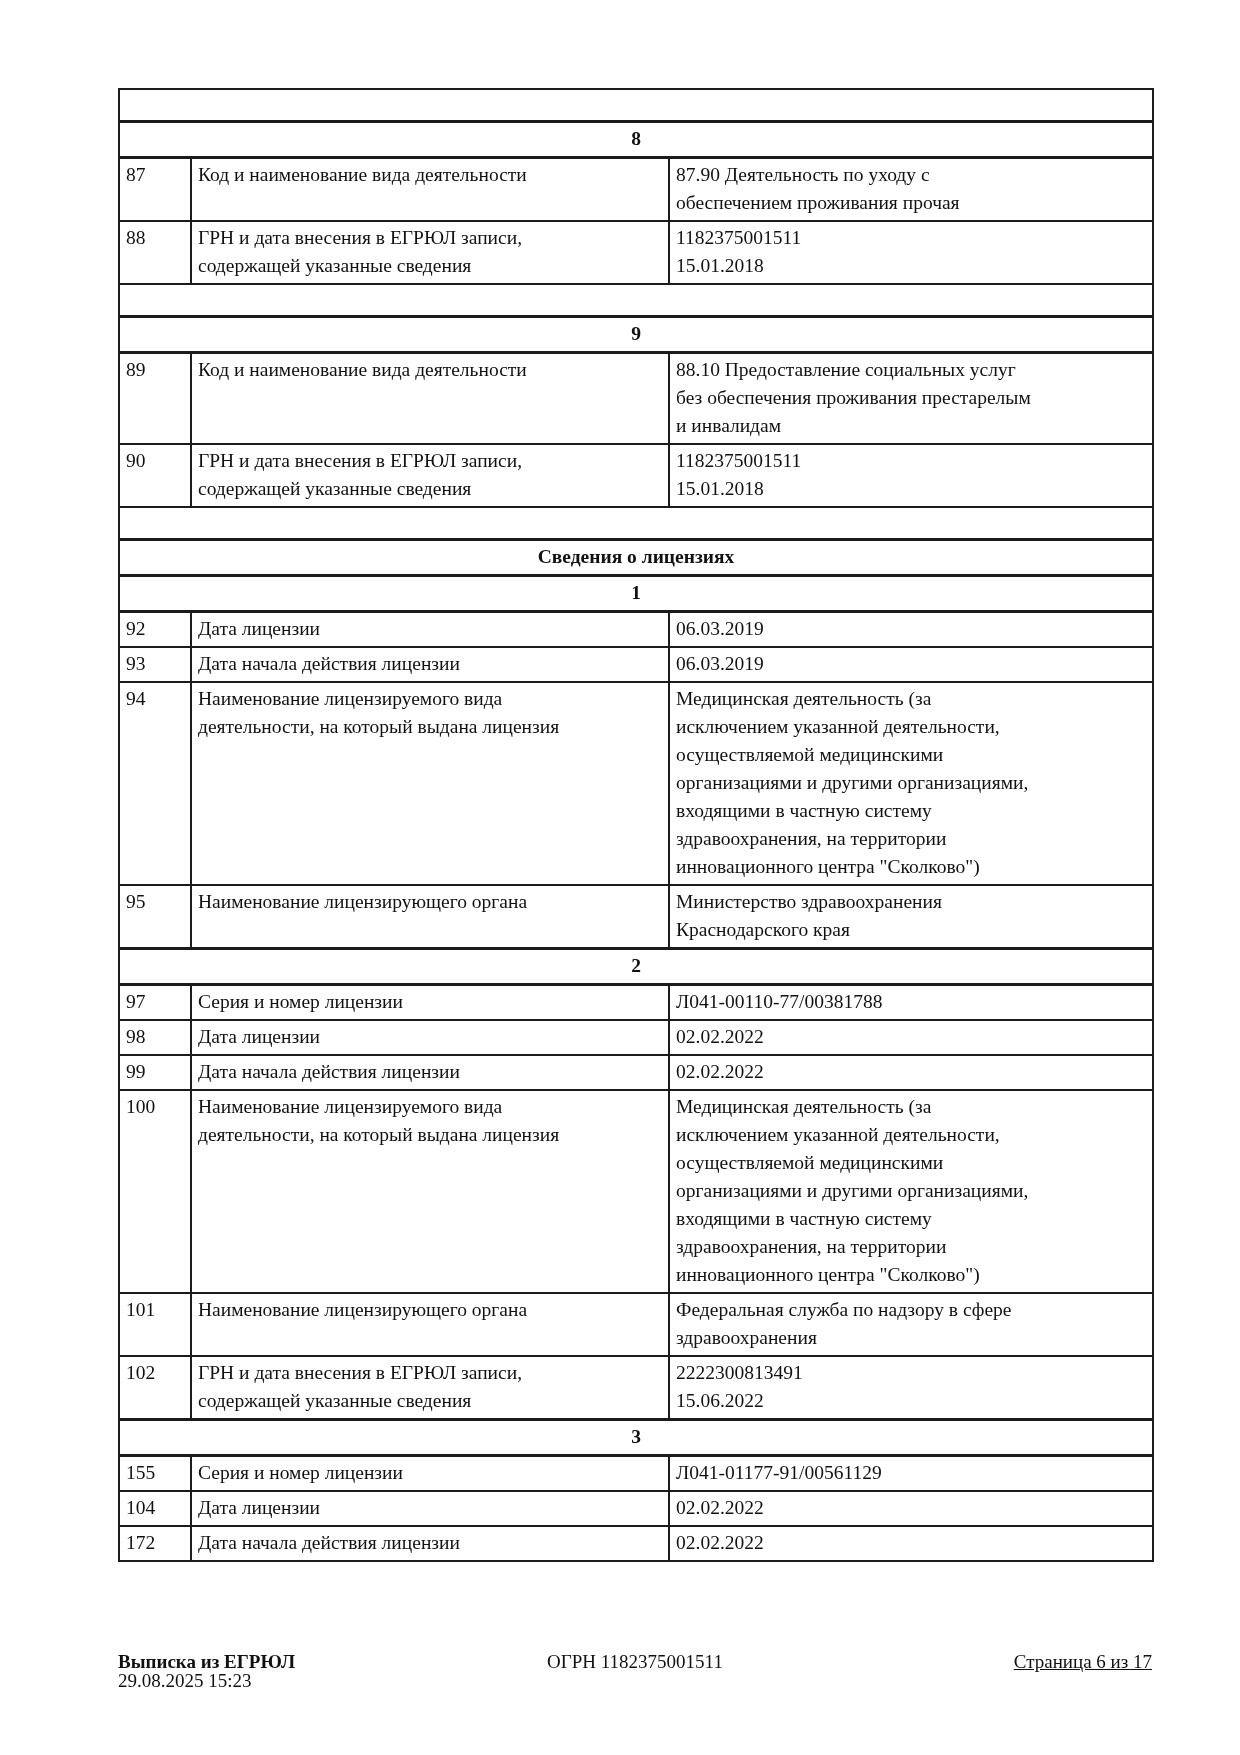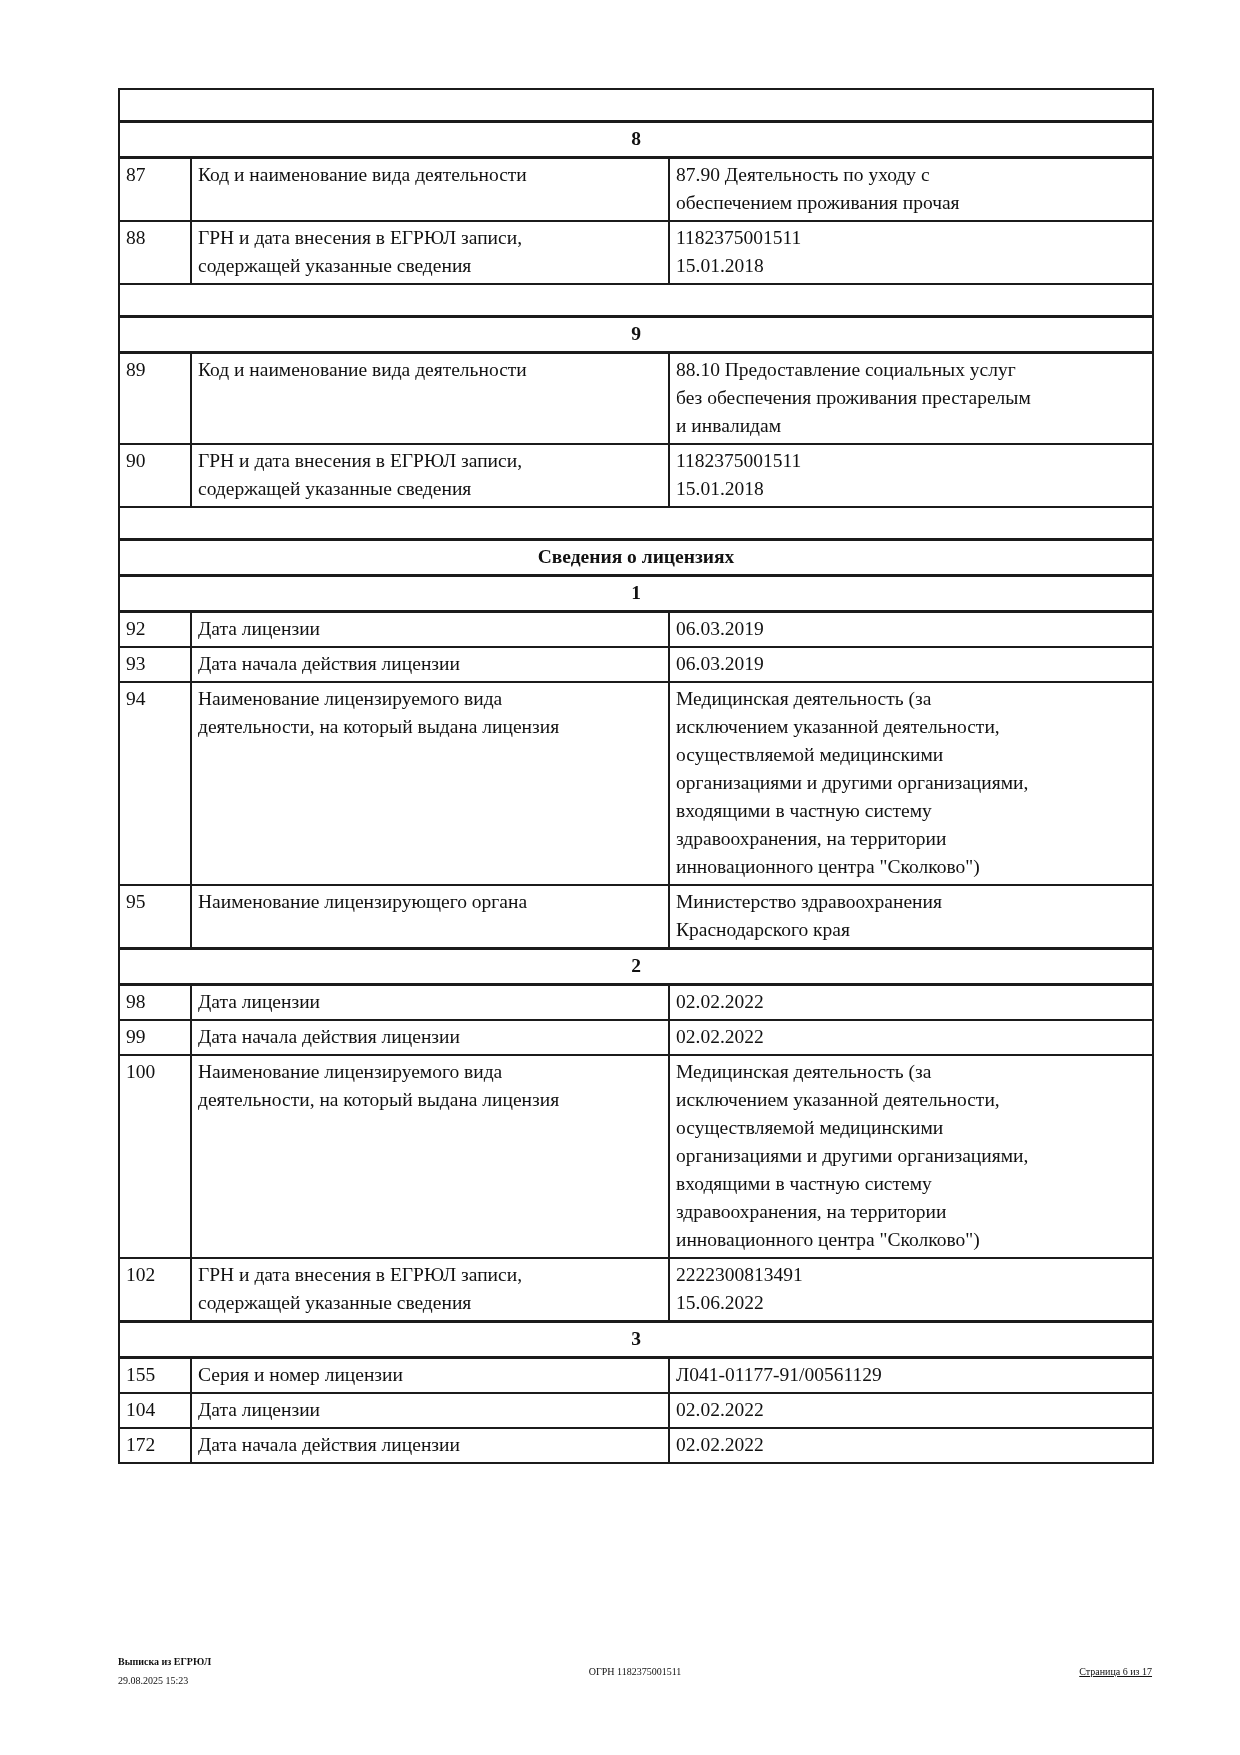--- a/index.html
+++ b/index.html
@@ -52,22 +52,22 @@
   tr.spacer td {
     height: 30px;
     padding: 0;
   }
   .footer {
     position: absolute;
     left: 118px;
     top: 1652px;
     width: 1034px;
     display: flex;
-    align-items: center;
-    font-size: 10px;
+    align-items: flex-start;
+    font-size: 19px;
     line-height: 19px;
   }
   .footer-left   { flex: 1; text-align: left; }
   .footer-center { flex: 1; text-align: center; }
   .footer-right  { flex: 1; text-align: right; text-decoration: underline; }
   .footer-title  { font-weight: bold; }
 </style>
 </head>
 <body>
 
@@ -153,20 +153,25 @@
         <tr class="data">
           <td class="num">95</td>
           <td class="label">Наименование лицензирующего органа</td>
           <td class="value">Министерство здравоохранения
 Краснодарского края</td>
         </tr>
         <tr class="section">
           <td colspan="3">2</td>
         </tr>
         <tr class="data">
+          <td class="num">97</td>
+          <td class="label">Серия и номер лицензии</td>
+          <td class="value">Л041-00110-77/00381788</td>
+        </tr>
+        <tr class="data">
           <td class="num">98</td>
           <td class="label">Дата лицензии</td>
           <td class="value">02.02.2022</td>
         </tr>
         <tr class="data">
           <td class="num">99</td>
           <td class="label">Дата начала действия лицензии</td>
           <td class="value">02.02.2022</td>
         </tr>
         <tr class="data">
@@ -175,20 +180,26 @@
 деятельности, на который выдана лицензия</td>
           <td class="value">Медицинская деятельность (за
 исключением указанной деятельности,
 осуществляемой медицинскими
 организациями и другими организациями,
 входящими в частную систему
 здравоохранения, на территории
 инновационного центра "Сколково")</td>
         </tr>
         <tr class="data">
+          <td class="num">101</td>
+          <td class="label">Наименование лицензирующего органа</td>
+          <td class="value">Федеральная служба по надзору в сфере
+здравоохранения</td>
+        </tr>
+        <tr class="data">
           <td class="num">102</td>
           <td class="label">ГРН и дата внесения в ЕГРЮЛ записи,
 содержащей указанные сведения</td>
           <td class="value">2222300813491
 15.06.2022</td>
         </tr>
         <tr class="section">
           <td colspan="3">3</td>
         </tr>
         <tr class="data">

